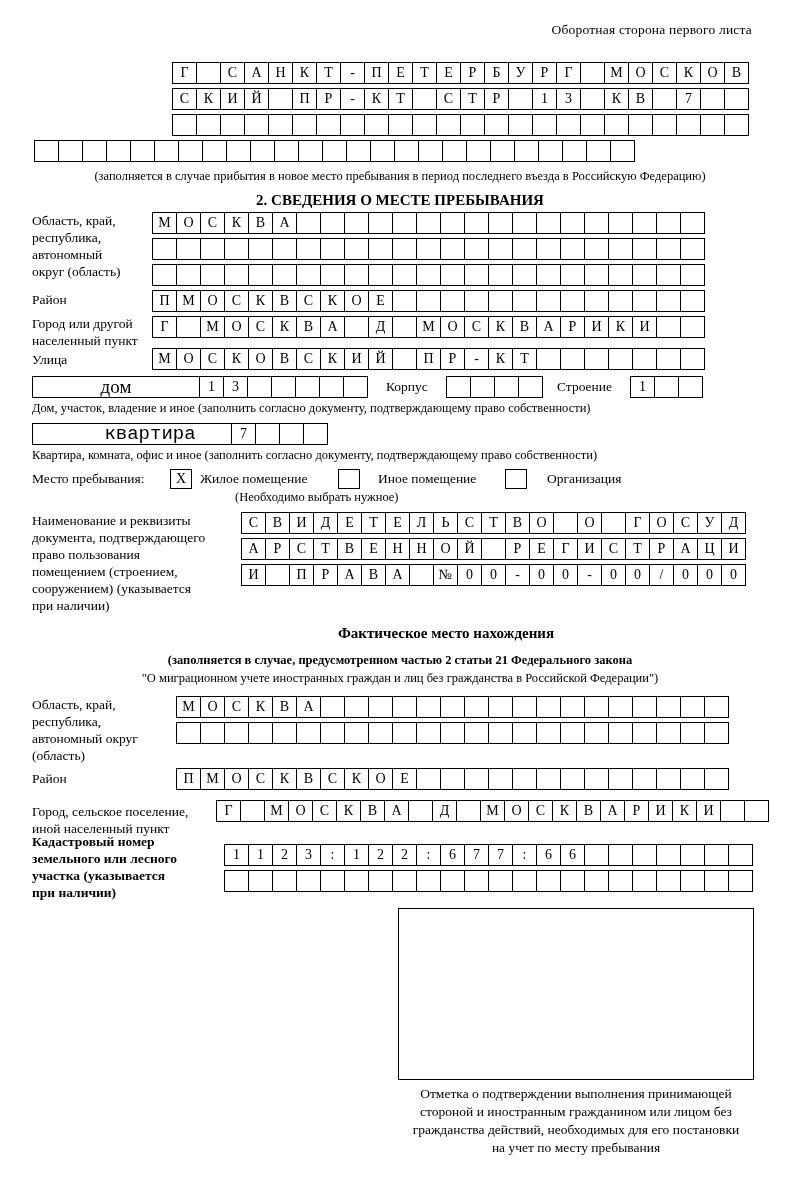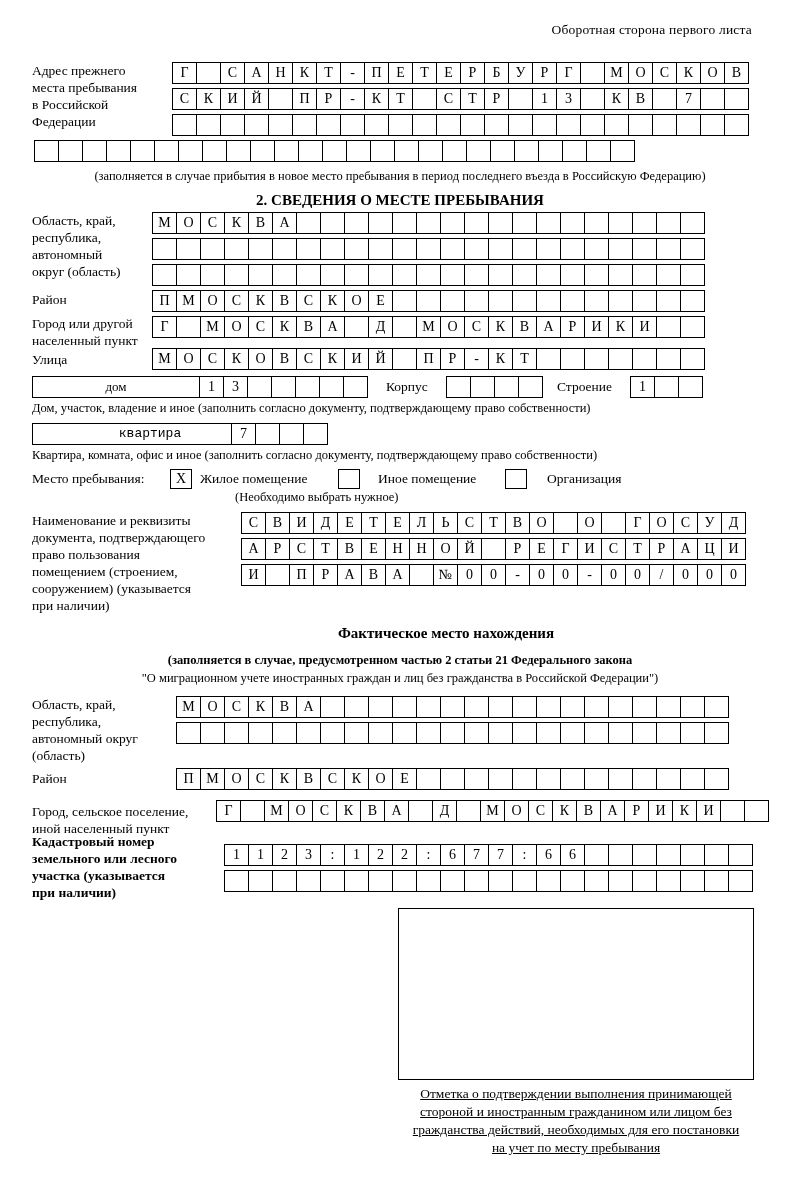--- a/index.html
+++ b/index.html
@@ -12,61 +12,57 @@
     overflow:hidden;
   }
   .page{position:relative;width:800px;height:1180px;}
 
   .hdr-right{
     position:absolute; right:48px; top:22px;
     font-size:13.5px; letter-spacing:0.2px;
   }
 
   .lbl{position:absolute;font-size:13.5px;line-height:17px;white-space:pre-line;}
-  .lbl-c{position:absolute;font-size:13.5px;line-height:17px;text-align:center;text-decoration:underline;}
+  .lbl-c{position:absolute;font-size:13.5px;line-height:17px;text-align:center;}
   .small{font-size:12.5px;}
   .sec-title{position:absolute;width:100%;text-align:center;font-weight:bold;font-size:15px;}
 
   
   .row{position:absolute;display:flex;}
   .cell{
     width:25px;height:22px;
     border:1px solid #000;
     margin-right:-1px;
     box-sizing:border-box;
     font-size:14px;
     line-height:20px;
     text-align:center;
     font-family:"Liberation Serif", serif;
     background:#fff;
   }
   .wide{
     border:1px solid #000;box-sizing:border-box;height:22px;
-    font-size:13px;line-height:20px;text-align:center;margin-right:-1px;background:#fff;
+    font-size:19px;line-height:20px;text-align:center;margin-right:-1px;background:#fff;
   }
   .chk{
     width:22px;height:20px;border:1px solid #000;box-sizing:border-box;
     display:inline-block;text-align:center;font-size:14px;line-height:18px;vertical-align:middle;
   }
   .bigbox{
     position:absolute;border:1px solid #000;box-sizing:border-box;background:#fff;
   }
   .center-note{position:absolute;text-align:center;font-size:12.5px;line-height:16px;width:100%;}
 </style>
 </head>
 <body>
 
 <div class="page">
 
   <div class="hdr-right">Оборотная сторона первого листа</div>
 
-  <div class="lbl" style="left:32px;top:62px;">Адрес прежнего
-места пребывания
-в Российской
-Федерации</div>
 
   <div class="row" id="prev-row-0" style="left:172px;top:62px;">
       <div class="cell">Г</div>
       <div class="cell"></div>
       <div class="cell">С</div>
       <div class="cell">А</div>
       <div class="cell">Н</div>
       <div class="cell">К</div>
       <div class="cell">Т</div>
       <div class="cell">-</div>

